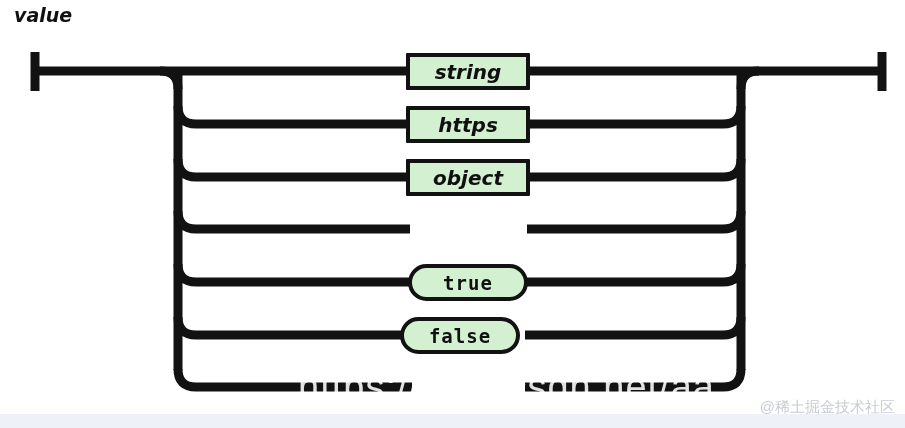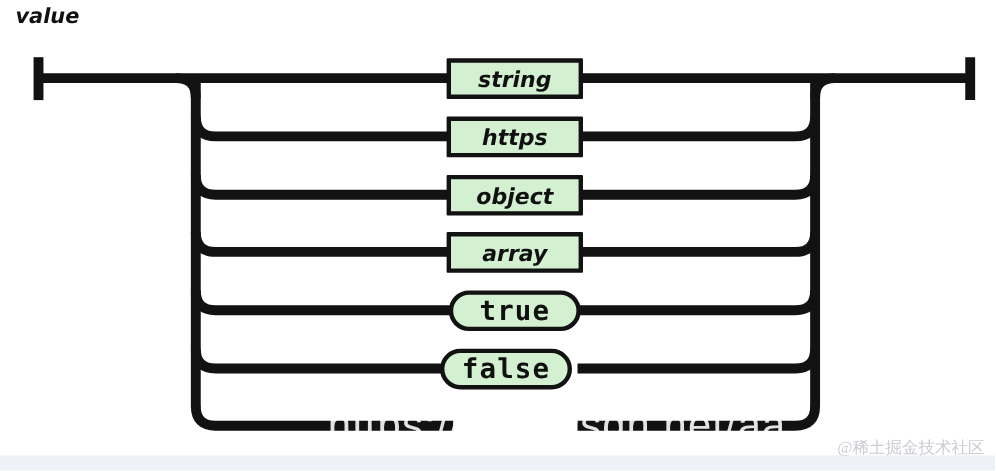--- a/index.html
+++ b/index.html
@@ -60,40 +60,40 @@
     font-family: "DejaVu Sans", sans-serif;
     font-weight: bold;
     font-style: italic;
     font-size: 20px;
   }
   .node.terminal {
     border-radius: 999px;
     font-family: "DejaVu Sans Mono", monospace;
     font-weight: bold;
     font-style: normal;
-    font-size: 25px;
+    font-size: 19px;
     letter-spacing: 1px;
   }
   #watermark-url {
     position: absolute;
     left: 298px;
     top: 366px;
     font-family: "Liberation Sans", sans-serif;
     font-size: 38px;
     font-weight: normal;
     color: rgba(255,255,255,0.88);
     white-space: nowrap;
     letter-spacing: 1px;
     pointer-events: none;
   }
   #watermark-brand {
     position: absolute;
     right: 10px;
     top: 398px;
-    font-family: Liberation Serif, serif;
+    font-family: Liberation Sans, sans-serif;
     font-size: 15px;
     color: #c9ccd4;
     white-space: nowrap;
     text-align: center;
   }
 </style>
 </head>
 <body>
 
 <div id="canvas">
@@ -145,23 +145,20 @@
   </div>
 
   <div class="node nonterminal" style="left:406px; top:106px; width:124px; height:37px;">
     <span>https</span>
   </div>
 
   <div class="node nonterminal" style="left:406px; top:159px; width:124px; height:37px;justify-content:center;">
     <span>object</span>
   </div>
 
-  <div class="node nonterminal" style="left:406px; top:211px; width:124px; height:37px;">
-    <span>array</span>
-  </div>
 
   <div class="node terminal" style="left:408px; top:264px; width:120px; height:37px;">
     <span>true</span>
   </div>
 
   <div class="node terminal" style="left:400px; top:317px; width:120px; height:37px;">
     <span>false</span>
   </div>
 
 

